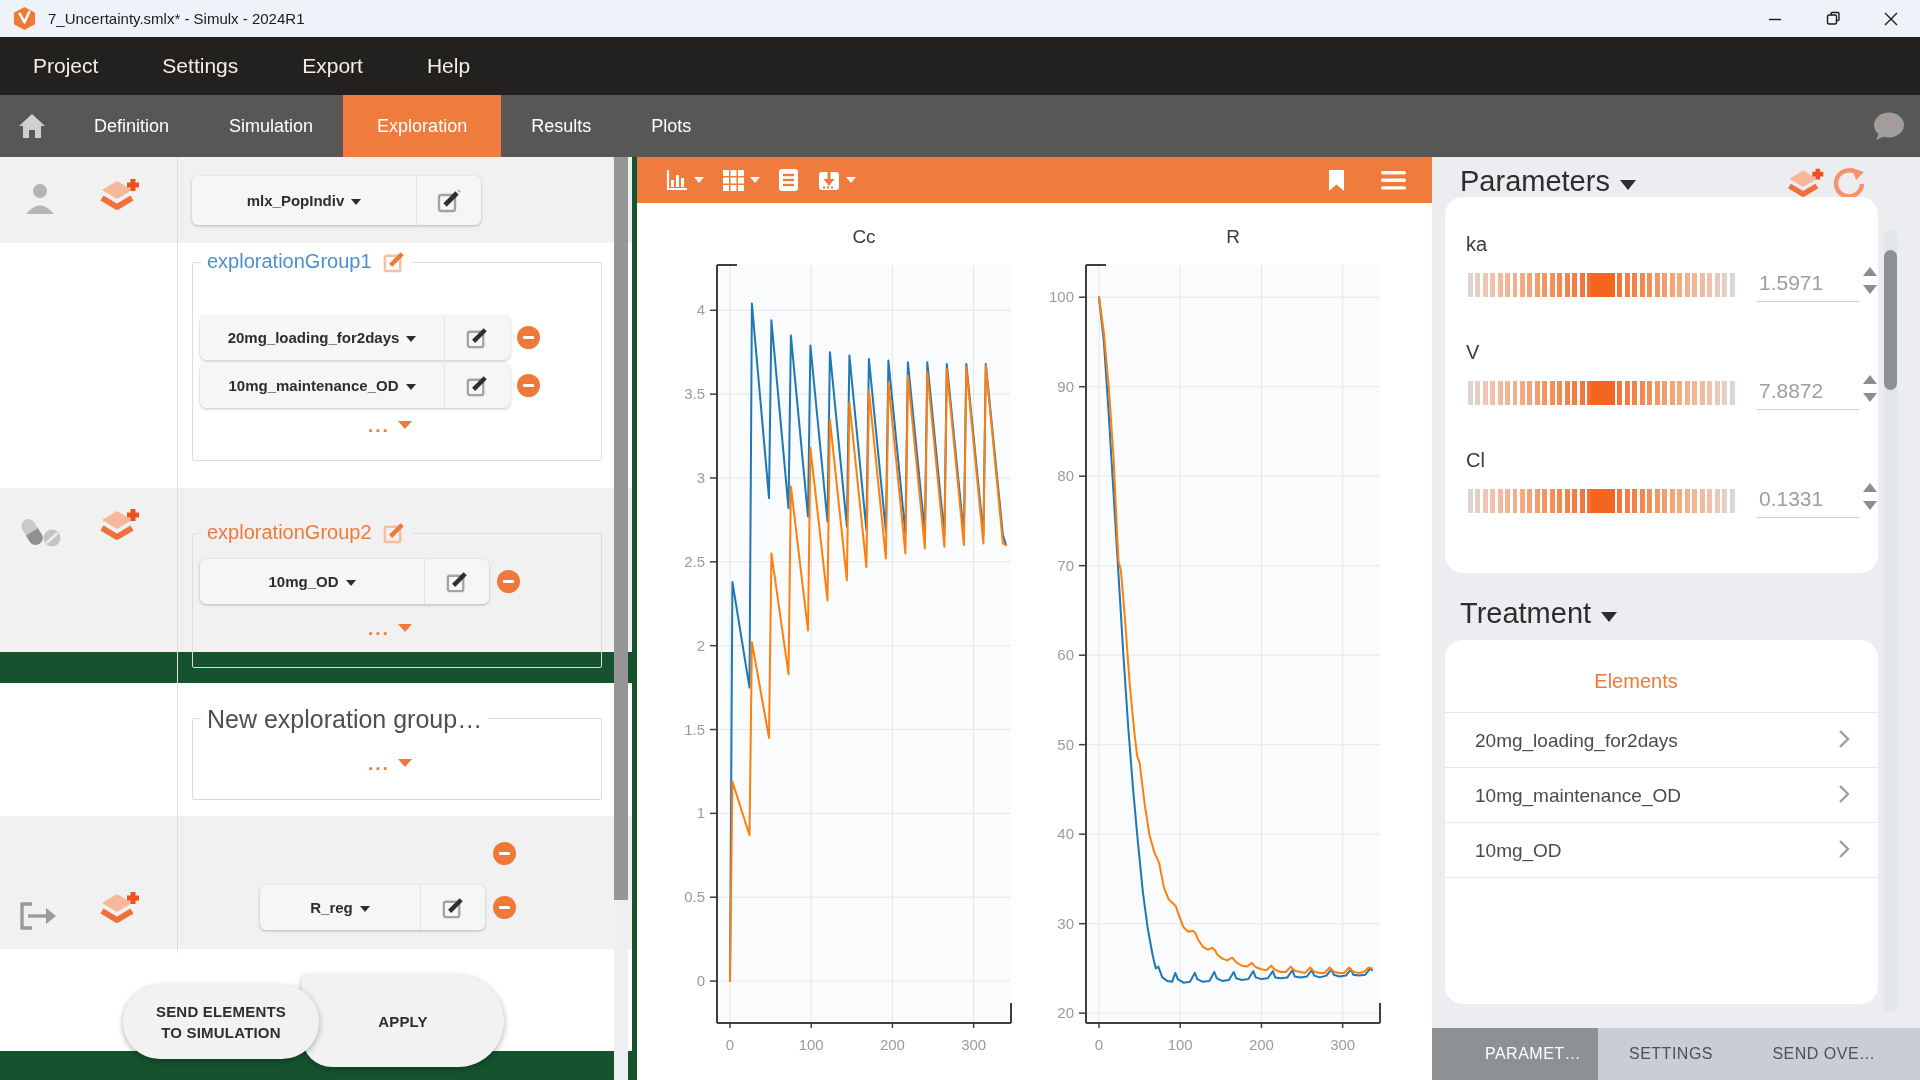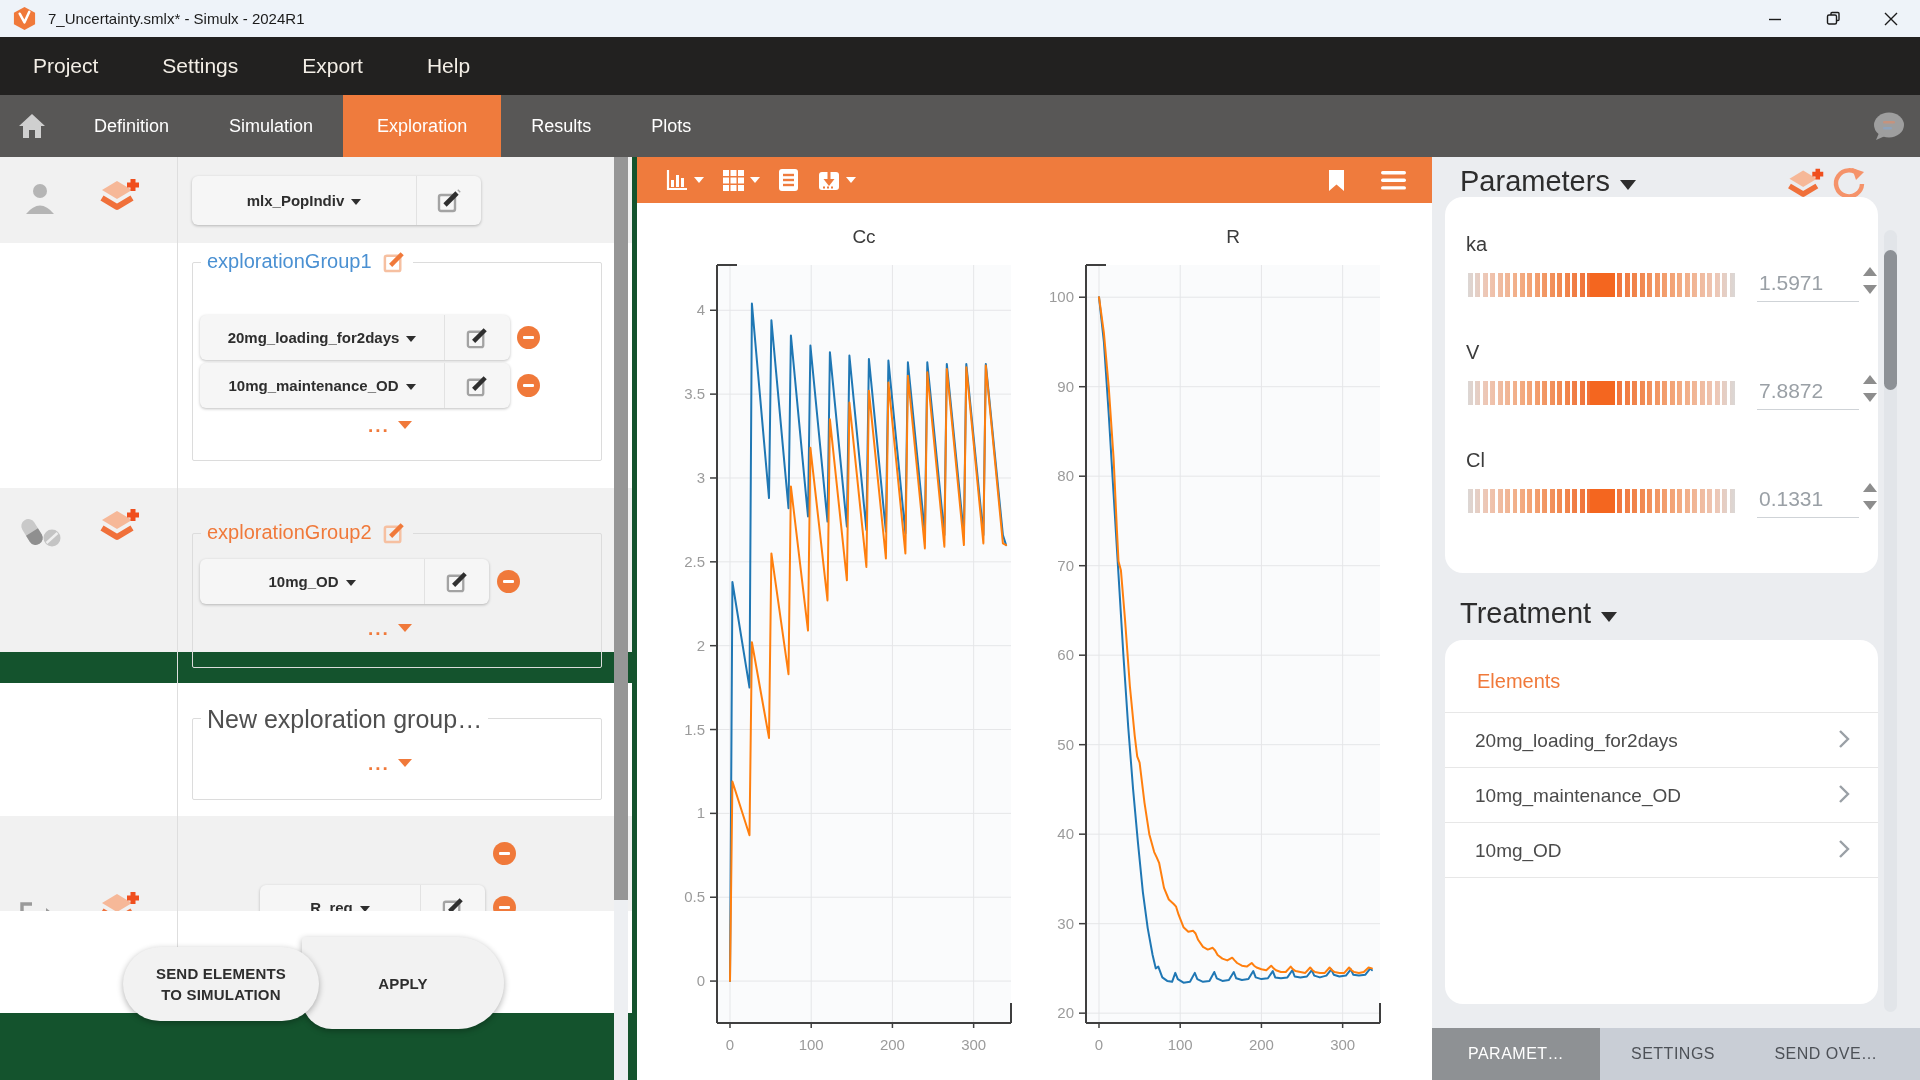--- a/index.html
+++ b/index.html
@@ -72,21 +72,21 @@
   .param-name{position:absolute;left:21px;top:0;font-size:20px;color:#3c3c3c;}
   .pslider{position:absolute;left:20px;top:40px;width:272px;height:24px;background:
     linear-gradient(90deg,#d9d9d9 0%,#eec6b4 8%,#f3a87c 22%,#f1874e 36%,#f07038 46%,#f07038 54%,#f1874e 64%,#f3a87c 78%,#eec6b4 92%,#d9d9d9 100%);}
   .pslider::before{content:"";position:absolute;inset:0;background:repeating-linear-gradient(90deg,#ffffff 0 2.5px,rgba(255,255,255,0) 2.5px 7.5px);}
   .pslider .handle{position:absolute;left:46%;top:0;width:25px;height:24px;background:#f4661f;z-index:2;}
   .param-value{position:absolute;left:312px;top:38px;width:100px;font-size:21px;color:#9aa0a6;border:none;border-bottom:1px solid #cfd3d7;background:transparent;padding:0 0 6px 2px;font-family:inherit;}
   .spinners{position:absolute;left:418px;top:34px;display:flex;flex-direction:column;gap:9px;}
   .spin-up{width:0;height:0;border-left:7px solid transparent;border-right:7px solid transparent;border-bottom:9px solid #8d8d8d;}
   .spin-dn{width:0;height:0;border-left:7px solid transparent;border-right:7px solid transparent;border-top:9px solid #8d8d8d;}
 
-  .elements-tab{position:absolute;left:0;top:30px;width:382px;font-size:20px;color:#f0793a;margin-left:32px;}
+  .elements-tab{position:absolute;left:0;top:30px;width:382px;text-align:center;font-size:20px;color:#f0793a;}
   .treat-divider{position:absolute;left:0;width:433px;height:1px;background:#e7e7e7;}
   .treat-row{position:absolute;left:0;width:433px;height:54px;}
   .treat-row .lbl{position:absolute;left:30px;top:17px;font-size:19px;color:#4b4b4b;}
   .treat-row .chev{position:absolute;right:28px;top:16px;}
 
   .rp-footer{position:absolute;left:0;top:871px;width:488px;height:52px;background:#c9ced6;display:flex;align-items:center;}
   .ftab{height:52px;display:flex;align-items:center;justify-content:center;font-size:16px;color:#4d5157;letter-spacing:.5px;}
   .ftab.active{background:#8e9194;color:#fff;}
   .rscroll-track{position:absolute;left:452px;top:73px;width:13px;height:782px;background:#e2e5e9;border-radius:7px;}
   .rscroll-thumb{position:absolute;left:452px;top:93px;width:13px;height:140px;background:#8d9196;border-radius:7px;}
@@ -293,21 +293,21 @@
         <div class="ctrl-edit" style="width:64px;">
           <svg width="25" height="25" viewBox="0 0 26 26">
             <rect x="3" y="7" width="16" height="16" rx="2" fill="none" stroke="#a3a3a3" stroke-width="2.4"></rect>
             <line x1="9" y1="17" x2="21" y2="5" stroke="#2f2f2f" stroke-width="4.6"></line>
           </svg>
         </div>
       </div>
       <div class="minus-btn" style="left:493px;top:80px;"></div>
     </div>
 
-    <div class="band white" style="top:754px;height:102px;">
+    <div class="band white" style="top:792px;height:102px;">
       <div class="pill-btn" id="apply-btn">
         <span>APPLY</span>
       </div>
       <div class="pill-btn" id="send-btn">
         <span>SEND ELEMENTS</span>
         <span>TO SIMULATION</span>
       </div>
     </div>
 
     <div class="icon-divider"></div>
@@ -553,21 +553,21 @@
       <div class="treat-row" style="top:183px;">
         <span class="lbl">10mg_OD</span>
         <svg class="chev" width="12" height="20" viewBox="0 0 12 20">
             <polyline points="2,2 10,10 2,18" fill="none" stroke="#9aa0a6" stroke-width="2.4"></polyline>
           </svg>
       </div>
       <div class="treat-divider" style="top:237px;"></div>
     </div>
 
     <div class="rp-footer">
-      <div class="ftab active" style="width:168px;">PARAMET…</div>
+      <div class="ftab active" style="width:130px;padding-left:36px;">PARAMET…</div>
       <div class="ftab" style="width:146px;">SETTINGS</div>
       <div class="ftab" style="width:160px;">SEND OVE…</div>
     </div>
 
     <div class="rscroll-track"></div>
     <div class="rscroll-thumb"></div>
   </div>
 
 </div>
 

